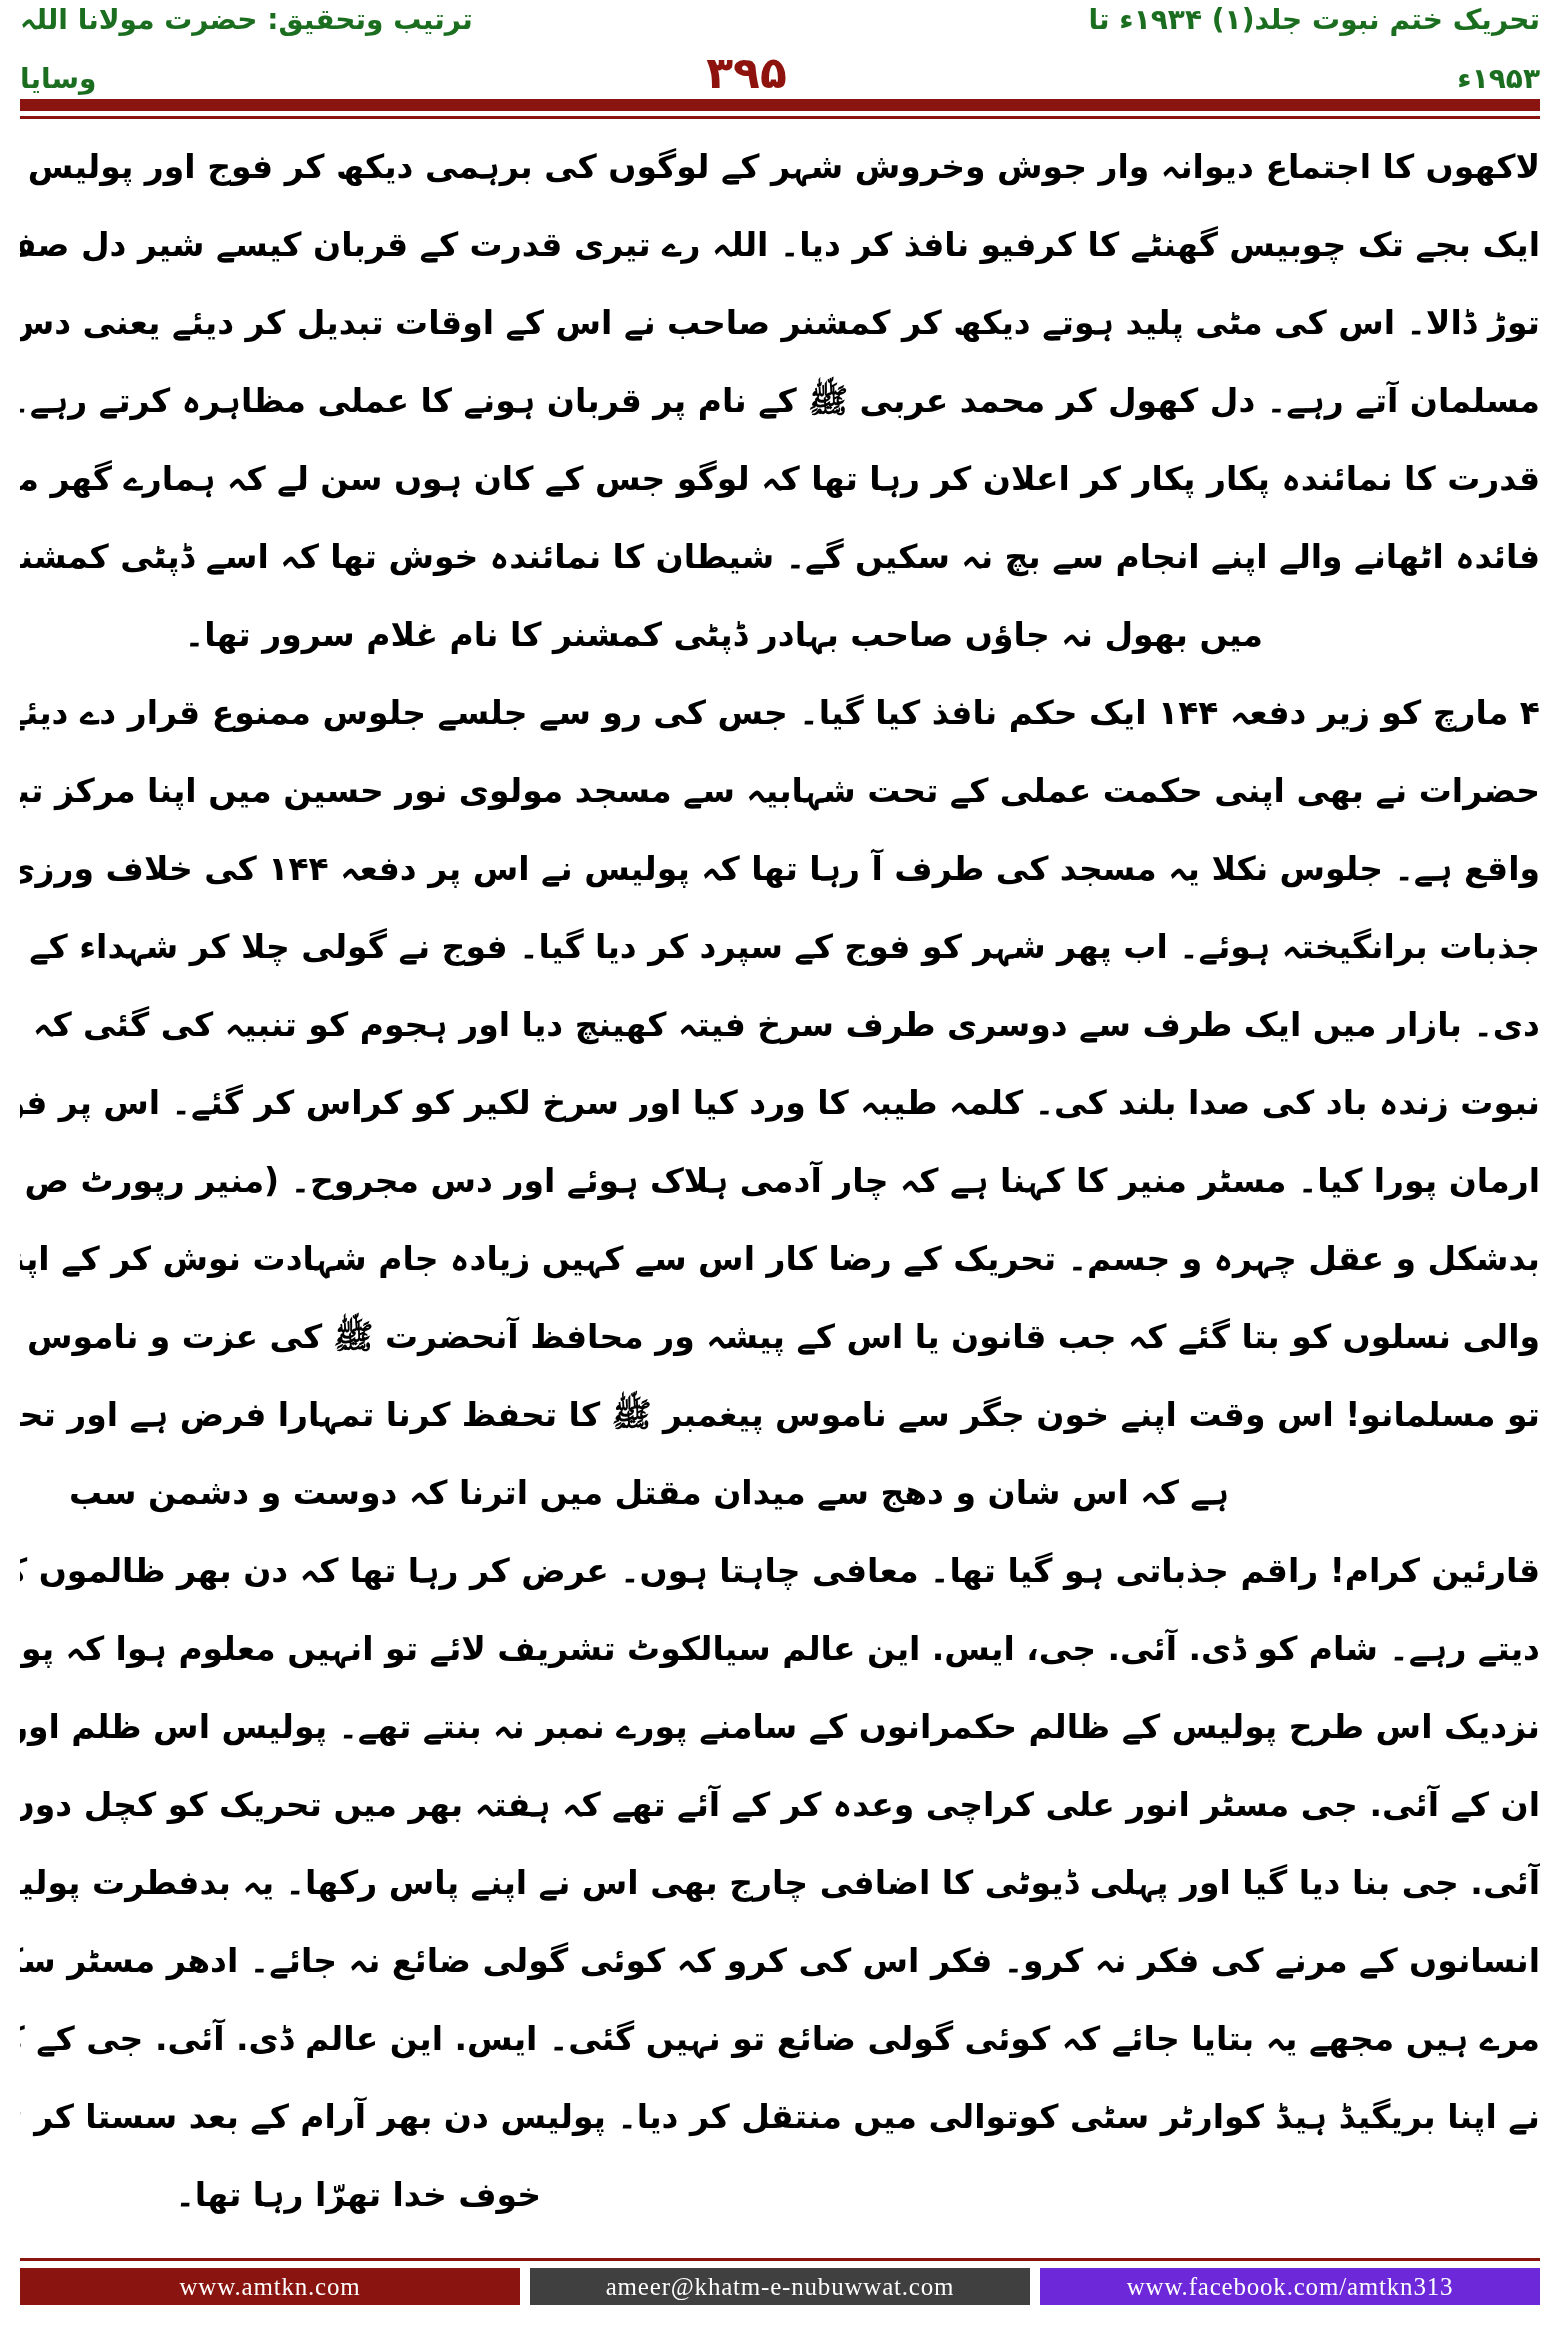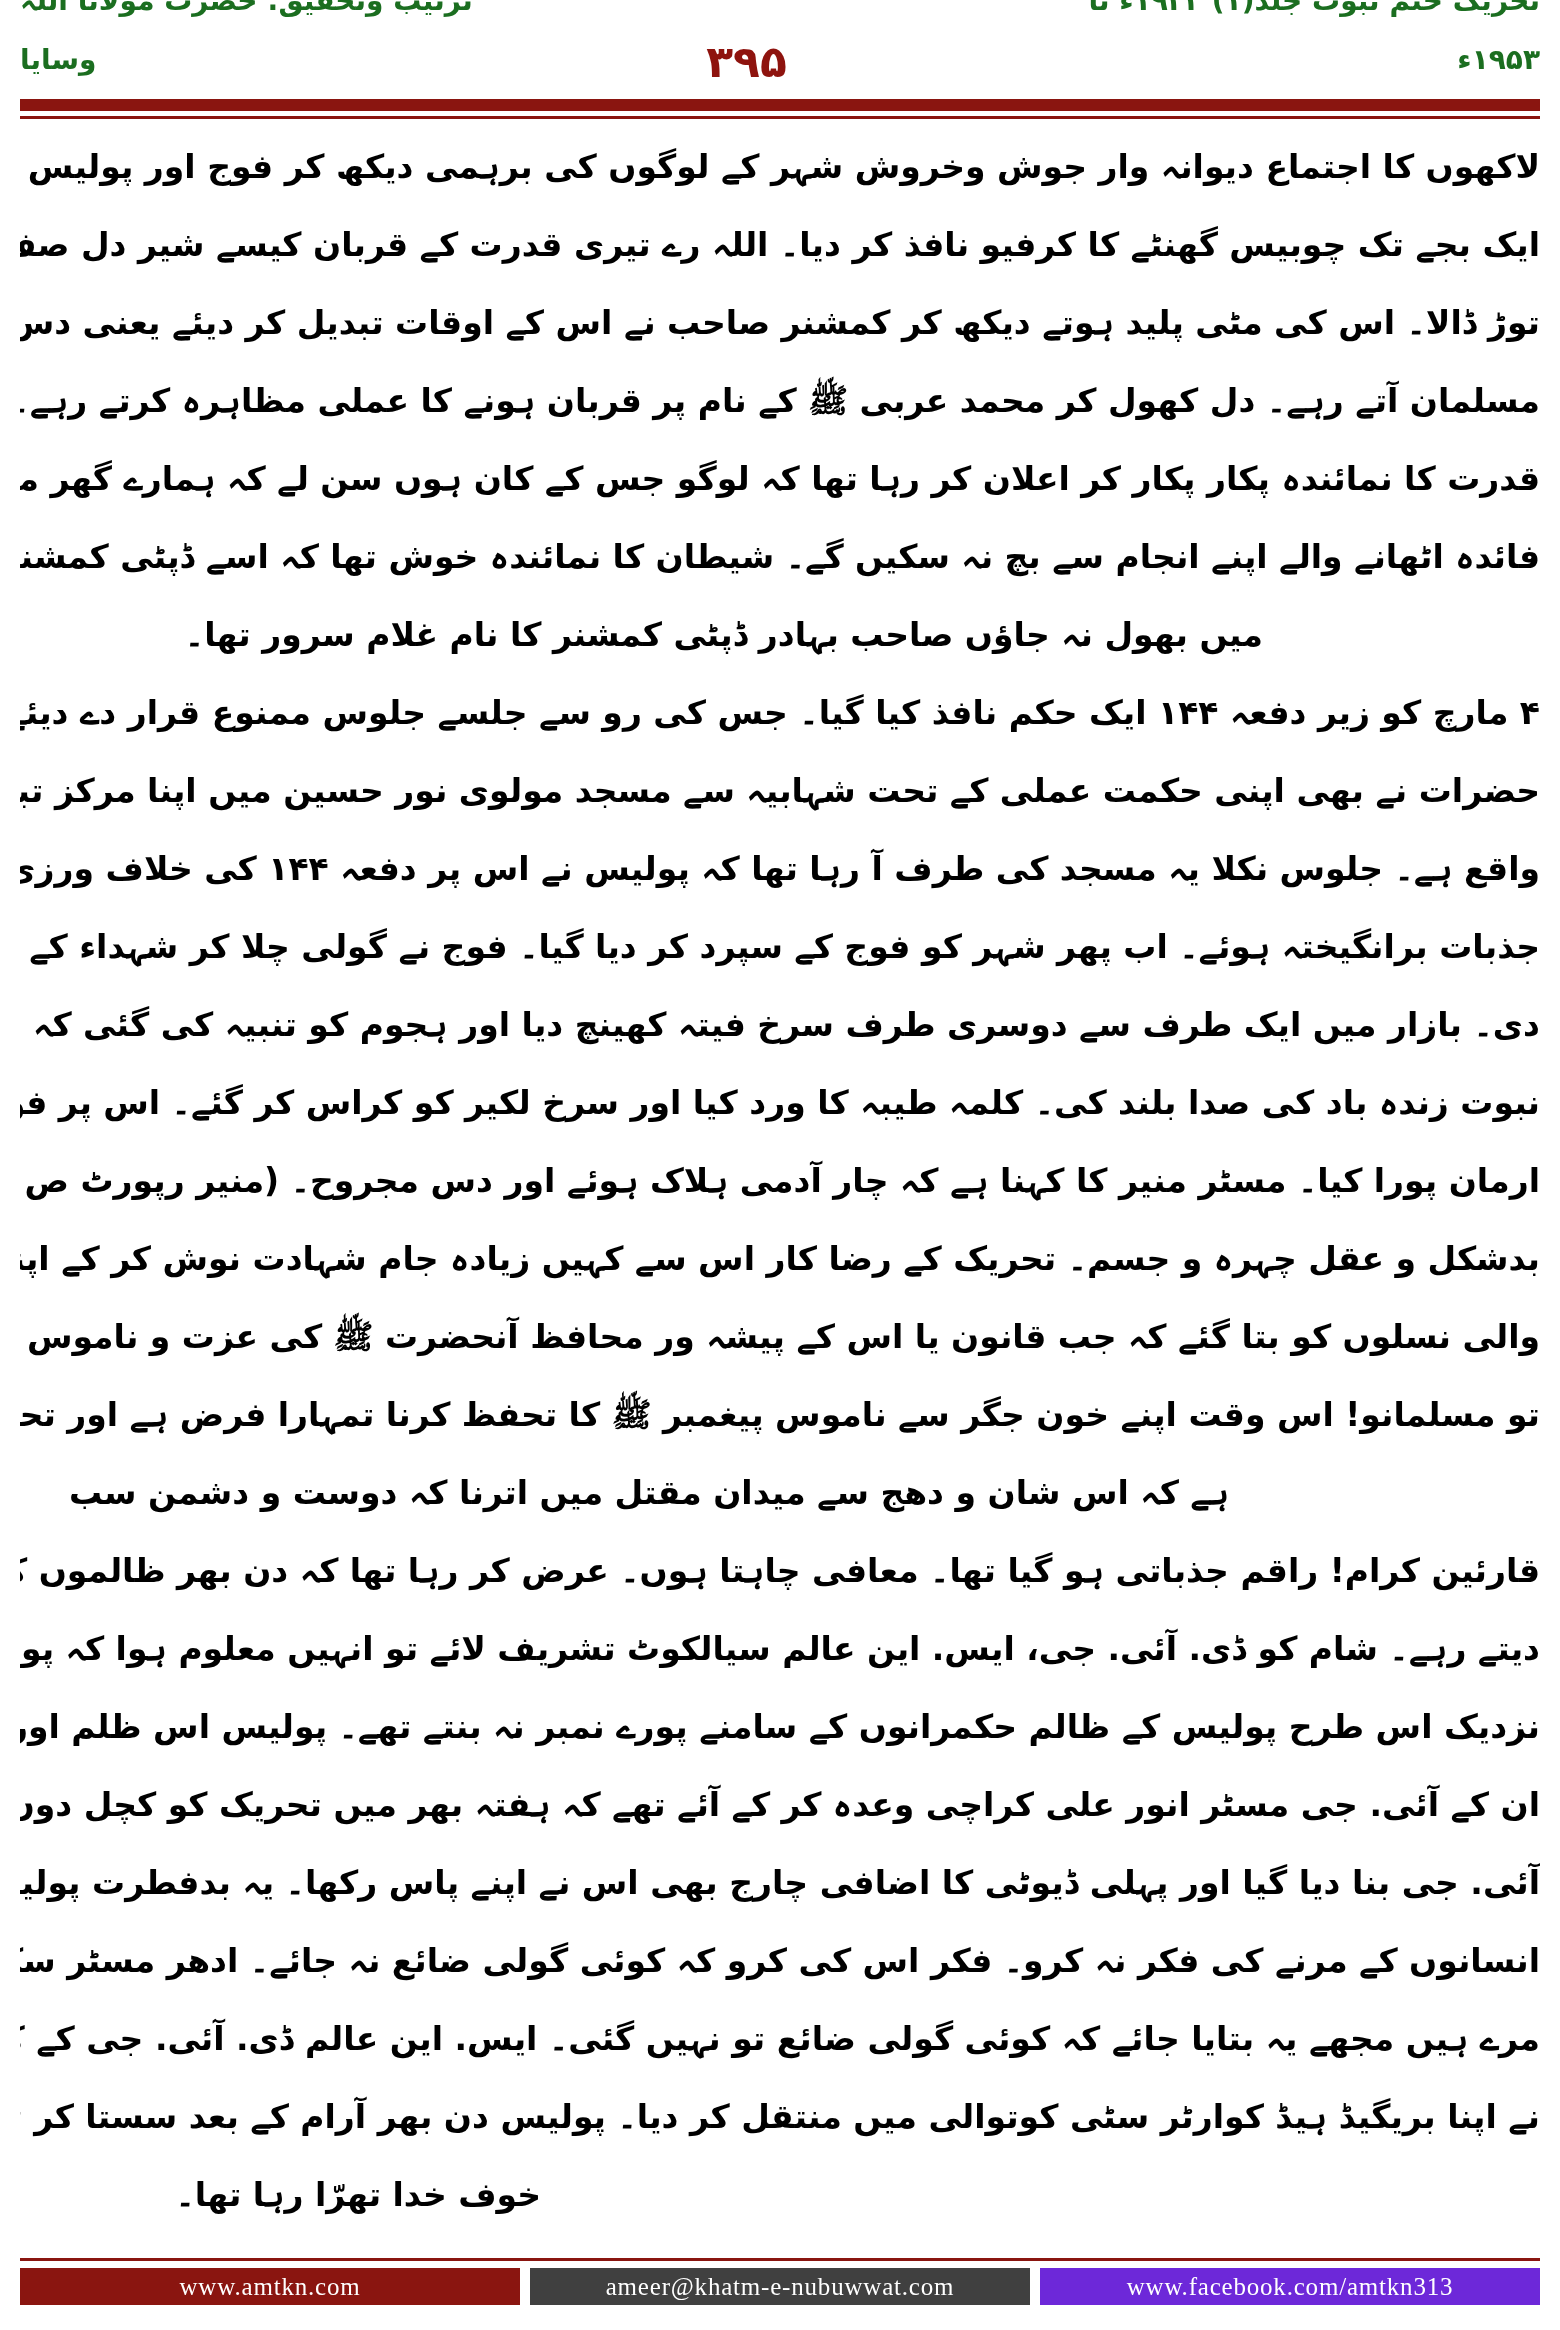--- a/index.html
+++ b/index.html
@@ -7,21 +7,21 @@
     position:relative;
     width:1560px;height:2330px;
     margin:0 auto;
     background:#ffffff;
     overflow:hidden;
     font-family:"DejaVu Sans",sans-serif;
   }
   
   .header{
     position:absolute;top:8.4px;left:20px;right:20px;height:81px;
-    display:flex;align-items:flex-end;justify-content:space-between;
+    display:flex;align-items:center;justify-content:space-between;
     direction:ltr;
   }
   .header .attribution{
     width:470px;text-align:left;
     font-size:28px;font-weight:bold;line-height:59px;
     direction:rtl;
   }
   .header .pageno{
     width:185px;text-align:center;
     font-size:44px;font-weight:bold;line-height:54px;margin-top:48px;

